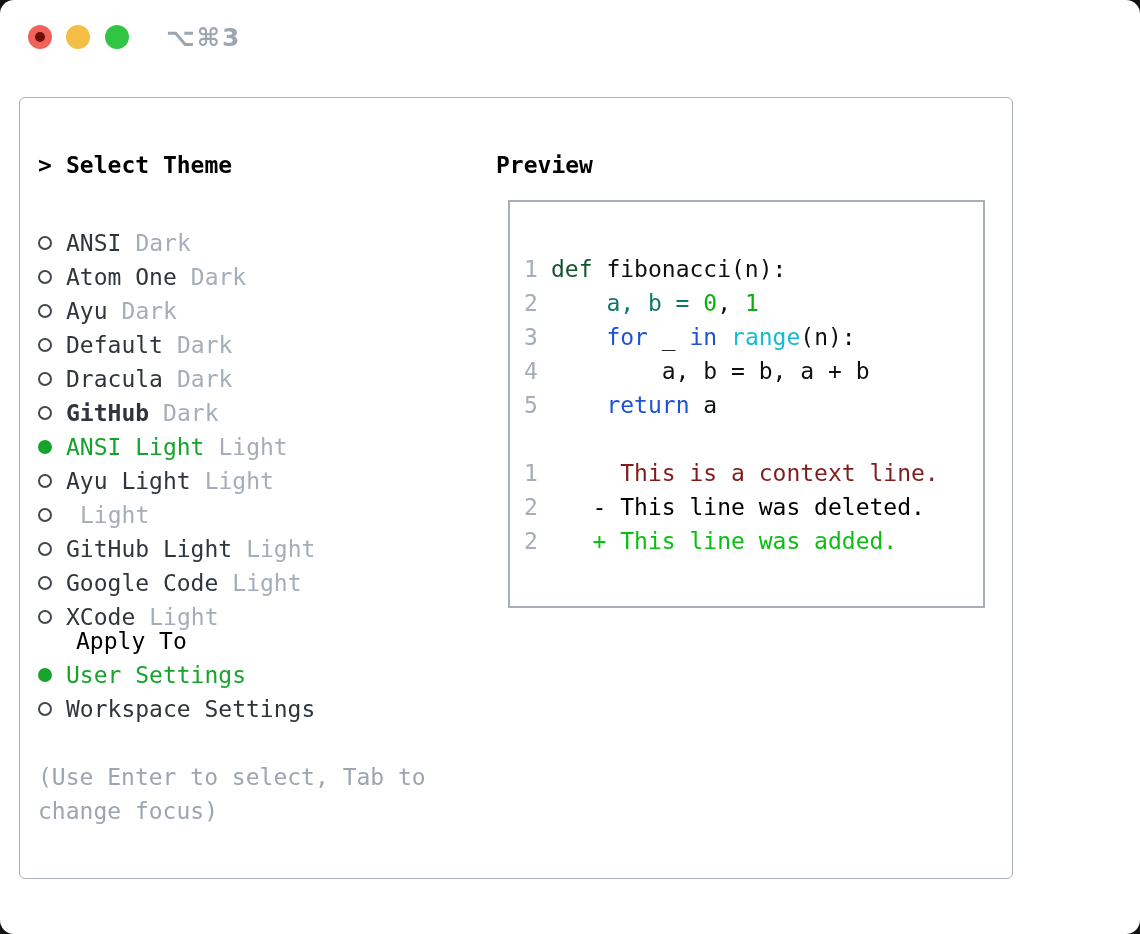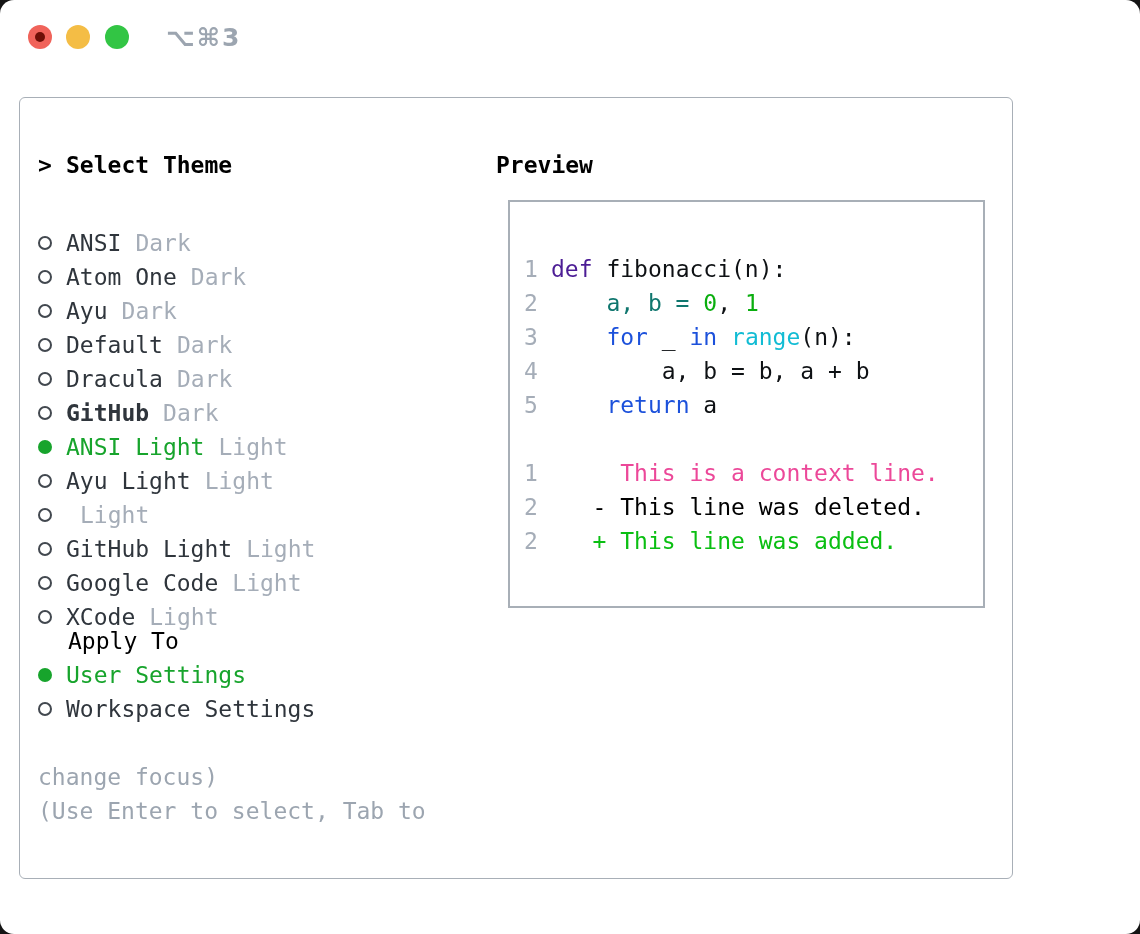--- a/index.html
+++ b/index.html
@@ -77,36 +77,36 @@
     <div class="row"><span class="bullet"></span><span style="color: rgb(47, 53, 60);">Dracula</span><span class="variant" style="color: rgb(165, 173, 184);">Dark</span></div>
     <div class="row"><span class="bullet"></span><span style="color: rgb(47, 53, 60); font-weight: bold;">GitHub</span><span class="variant" style="color: rgb(165, 173, 184);">Dark</span></div>
     <div class="row"><span class="bullet filled" style="background: rgb(23, 164, 44);"></span><span style="color: rgb(23, 164, 44);">ANSI Light</span><span class="variant" style="color: rgb(165, 173, 184);">Light</span></div>
     <div class="row"><span class="bullet"></span><span style="color: rgb(47, 53, 60);">Ayu Light</span><span class="variant" style="color: rgb(165, 173, 184);">Light</span></div>
     <div class="row"><span class="bullet"></span><span class="variant" style="color: rgb(165, 173, 184);">Light</span></div>
     <div class="row"><span class="bullet"></span><span style="color: rgb(47, 53, 60);">GitHub Light</span><span class="variant" style="color: rgb(165, 173, 184);">Light</span></div>
     <div class="row"><span class="bullet"></span><span style="color: rgb(47, 53, 60);">Google Code</span><span class="variant" style="color: rgb(165, 173, 184);">Light</span></div>
     <div class="row"><span class="bullet"></span><span style="color: rgb(47, 53, 60);">XCode</span><span class="variant" style="color: rgb(165, 173, 184);">Light</span></div>
   </div>
 
-<div class="row abs" style="left:68px; top:624px; color:#000;">Apply To</div>
+<div class="row abs" style="left:76px; top:624px; color:#000;">Apply To</div>
 
 <div class="abs" style="left:38px; top:658px;" id="apply-list">
     <div class="row"><span class="bullet filled" style="background: rgb(23, 164, 44);"></span><span style="color: rgb(23, 164, 44);">User Settings</span></div>
     <div class="row"><span class="bullet"></span><span style="color: rgb(47, 53, 60);">Workspace Settings</span></div>
   </div>
 
 <div class="abs" style="left:38px; top:760px;" id="help-text">
+    <div class="help-line" style="color: rgb(156, 165, 176);">(Use Enter to select, Tab to</div>
     <div class="help-line" style="color: rgb(156, 165, 176);">change focus)</div>
-    <div class="help-line" style="color: rgb(156, 165, 176);">(Use Enter to select, Tab to</div>
   </div>
 
 <div class="row abs hdr" style="left:496px; top:148px;">Preview</div>
 
 <div class="preview-box" id="preview-box">
-    <div class="codeline" style="top: 50px;"><span class="lnum" style="color: rgb(165, 173, 184);">1</span><span style="color: #4c1d95; text-align: right;">def</span><span style="color: rgb(14, 17, 20);"> fibonacci(n):</span></div>
+    <div class="codeline" style="top: 50px;"><span class="lnum" style="color: rgb(165, 173, 184);">1</span><span style="color: #14532d; text-align: right;">def</span><span style="color: rgb(14, 17, 20);"> fibonacci(n):</span></div>
     <div class="codeline" style="top: 84px;"><span class="lnum" style="color: rgb(165, 173, 184);">2</span><span style="color: #0f766e;">    a, b = </span><span style="color: rgb(10, 174, 15);">0</span><span style="color: rgb(14, 17, 20);">, </span><span style="color: rgb(10, 174, 15);">1</span></div>
     <div class="codeline" style="top: 118px;"><span class="lnum" style="color: rgb(165, 173, 184);">3</span><span style="color: rgb(14, 17, 20);">    </span><span style="color: rgb(28, 81, 219);">for</span><span style="color: rgb(14, 17, 20);"> _ </span><span style="color: rgb(28, 81, 219);">in</span><span style="color: rgb(14, 17, 20);"> </span><span style="color: rgb(18, 188, 212);">range</span><span style="color: rgb(14, 17, 20);">(n):</span></div>
     <div class="codeline" style="top: 152px;"><span class="lnum" style="color: rgb(165, 173, 184);">4</span><span style="color: rgb(14, 17, 20);">        a, b = b, a + b</span></div>
     <div class="codeline" style="top: 186px;"><span class="lnum" style="color: rgb(165, 173, 184);">5</span><span style="color: rgb(14, 17, 20);">    </span><span style="color: rgb(28, 81, 219);">return</span><span style="color: rgb(14, 17, 20);"> a</span></div>
-    <div class="codeline" style="top: 254px;"><span class="lnum" style="color: rgb(165, 173, 184);">1</span><span style="color: #ec4899; margin-top: 36px;">     This is a context line.</span></div>
+    <div class="codeline" style="top: 254px;"><span class="lnum" style="color: rgb(165, 173, 184);">1</span><span style="color: #7f1d1d; margin-top: 36px;">     This is a context line.</span></div>
     <div class="codeline" style="top: 288px;"><span class="lnum" style="color: rgb(165, 173, 184);">2</span><span style="color: #000000;">   - This line was deleted.</span></div>
     <div class="codeline" style="top: 322px;"><span class="lnum" style="color: rgb(165, 173, 184);">2</span><span style="color: rgb(10, 191, 18); text-align: center;">   + This line was added.</span></div>
   </div>
 
 </body></html>

